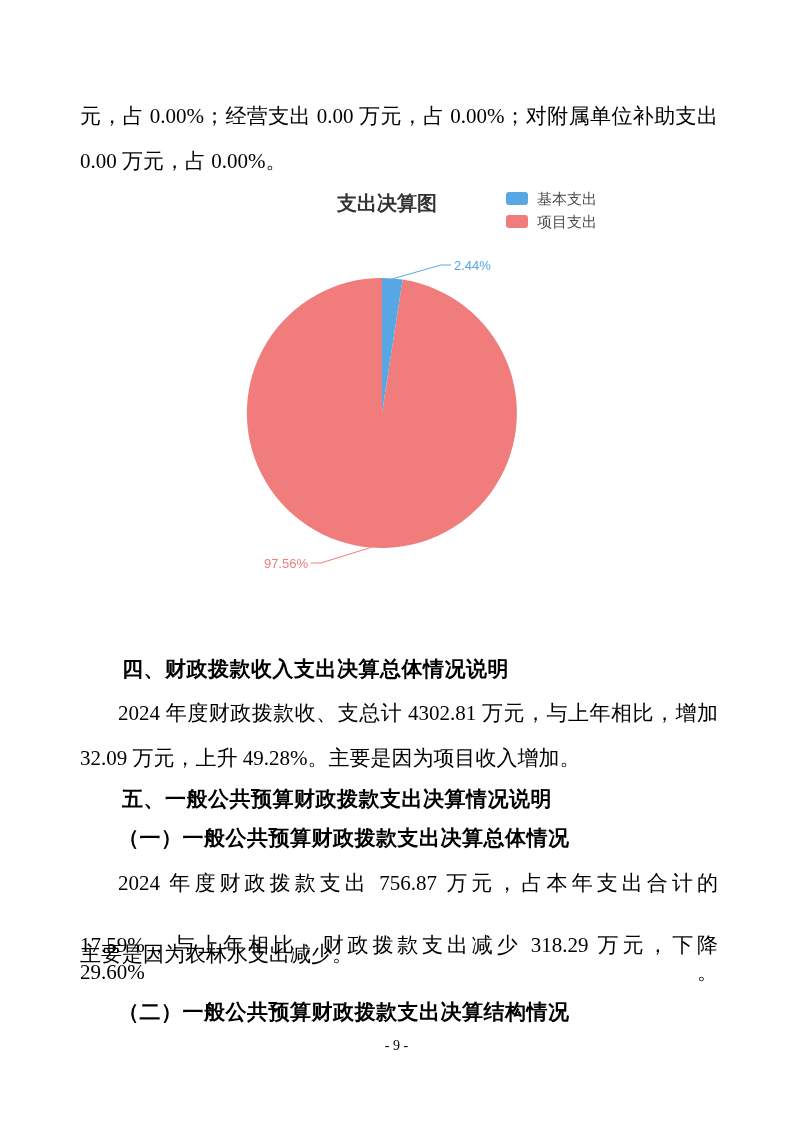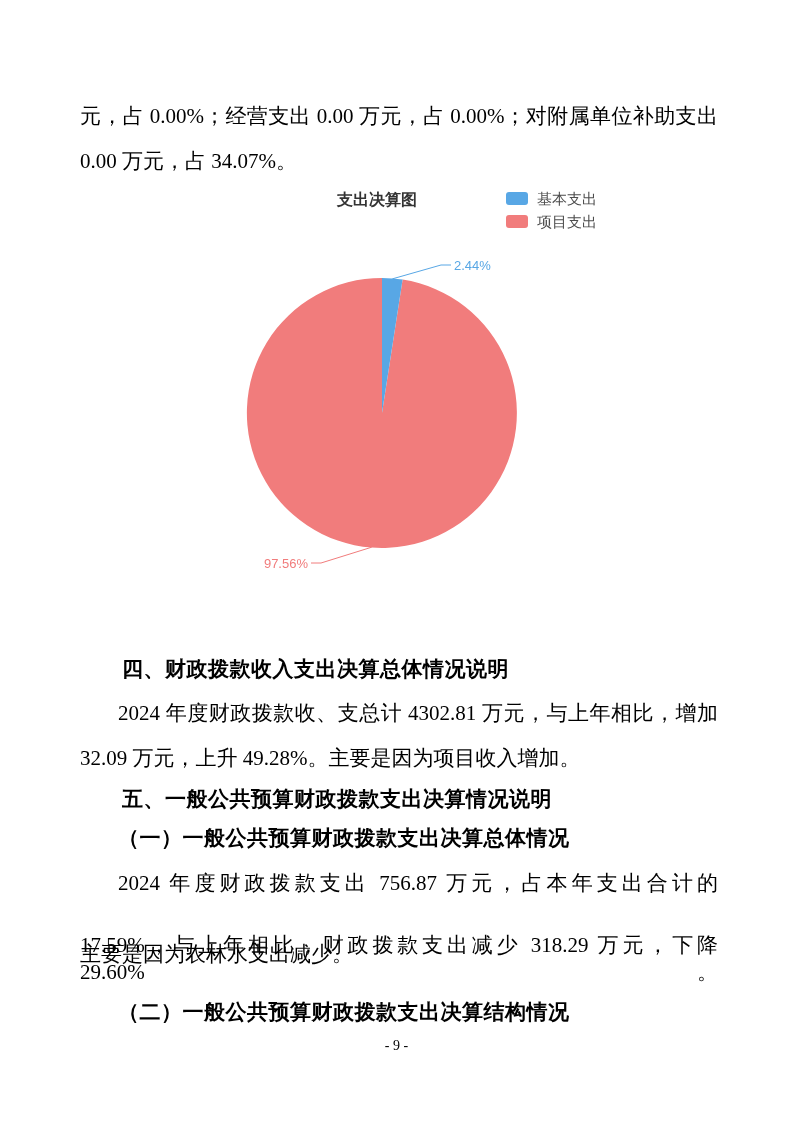--- a/index.html
+++ b/index.html
@@ -13,21 +13,21 @@
   }
   .jf {
     white-space:normal; width:638px;
     text-align:justify; text-align-last:justify; text-justify:inter-character;
   }
   .indent { text-indent:38px; }
   .hd { font-family:"Liberation Sans", sans-serif; font-weight:700; letter-spacing:0.5px; }
   .chart-title {
     position:absolute; left:337px; top:190px;
     font-family:"Liberation Sans", sans-serif; font-weight:700;
-    font-size:16px; color:#333333;
+    font-size:20px; color:#333333;
   }
   .legend { position:absolute; left:506px; top:192px; }
   .legend-row { display:flex; align-items:center; margin-bottom:10px; }
   .legend-swatch { display:block; margin-right:9px; }
   .legend-label {
     font-family:"Liberation Sans", sans-serif; font-size:15px; color:#4d4d4d;
     line-height:13px;
   }
   .pie-svg { position:absolute; left:235px; top:248px; width:310px; height:340px; }
   .pct-label { font-family:"Liberation Sans", sans-serif; font-size:13px; }
@@ -35,21 +35,21 @@
     position:absolute; left:0; top:1038px; width:793px; text-align:center;
     font-size:14px; color:#000;
   }
 </style>
 </head>
 <body>
 
 <div class="page">
 
   <div class="line jf" style="left:80px; top:103px;">元，占 0.00%；经营支出 0.00 万元，占 0.00%；对附属单位补助支出</div>
-  <div class="line" style="left:80px; top:148px;">0.00 万元，占 34.07%。</div>
+  <div class="line" style="left:80px; top:148px;">0.00 万元，占 0.00%。</div>
 
   <div class="chart-title">支出决算图</div>
 
   <div class="legend">
     <div class="legend-row">
       <svg class="legend-swatch" width="22" height="13">
         <rect x="0" y="0" width="22" height="13" rx="3" fill="#58A7E5"></rect>
       </svg>
       <span class="legend-label">基本支出</span>
     </div>

